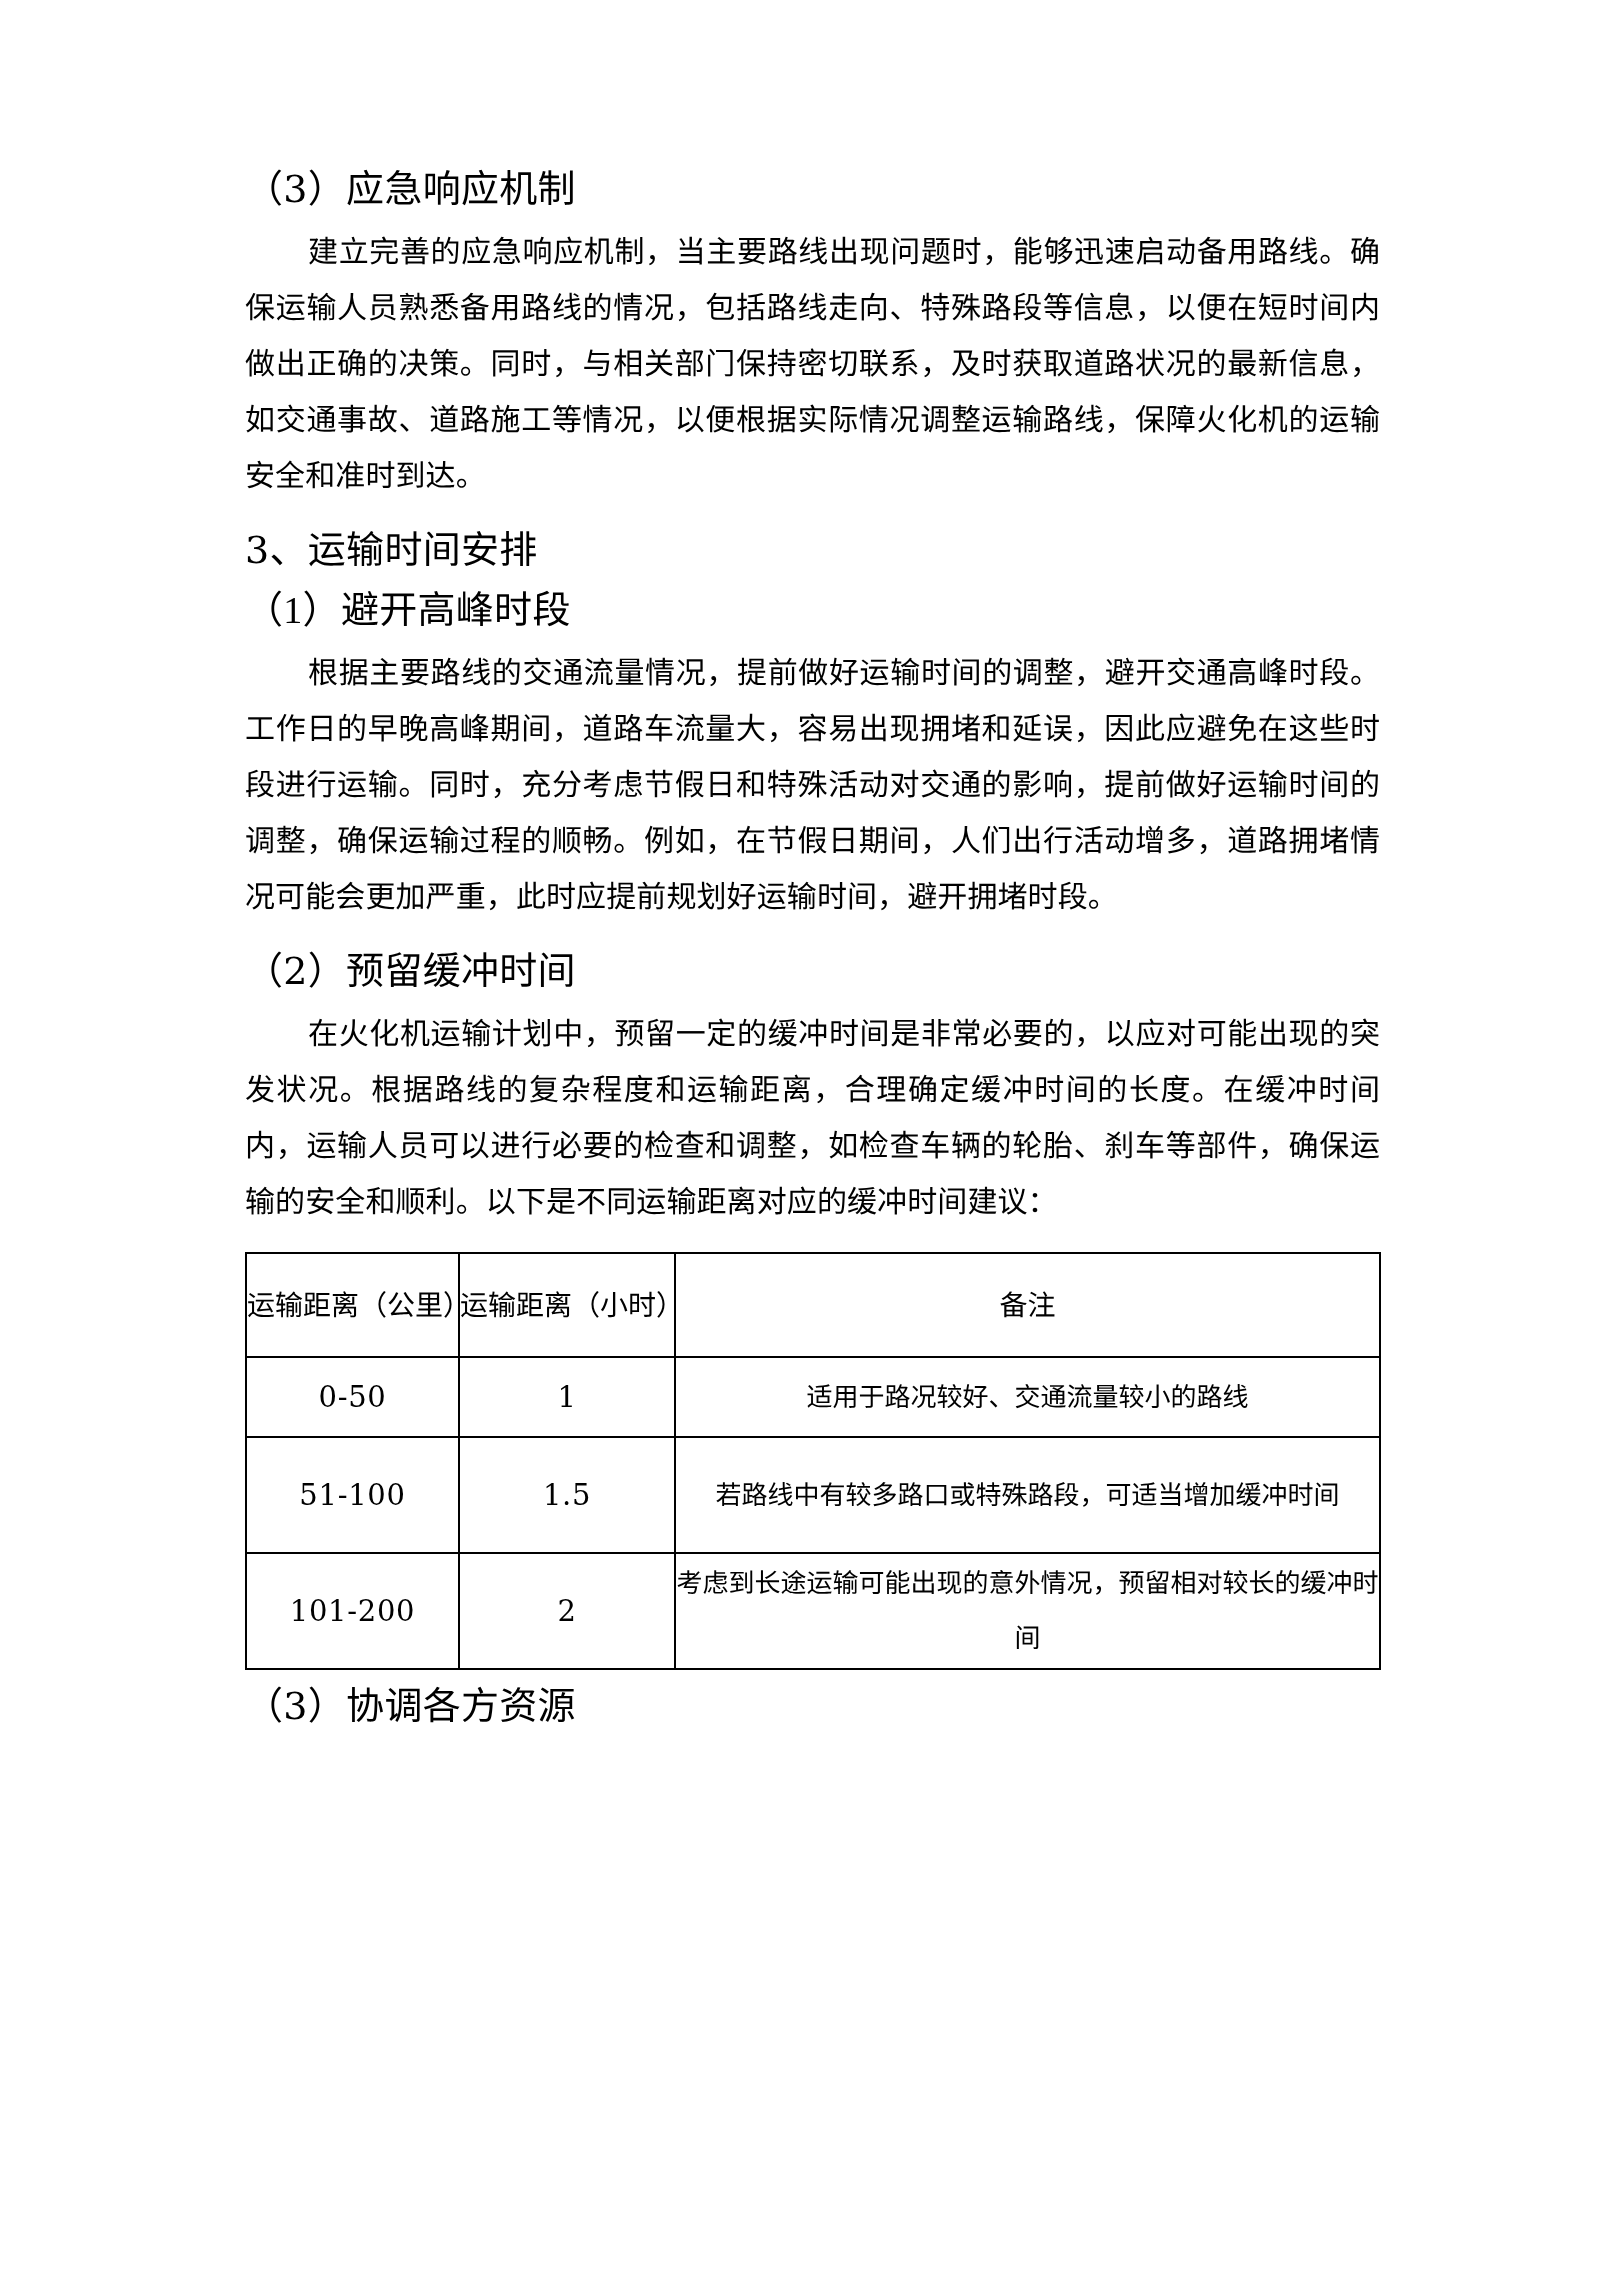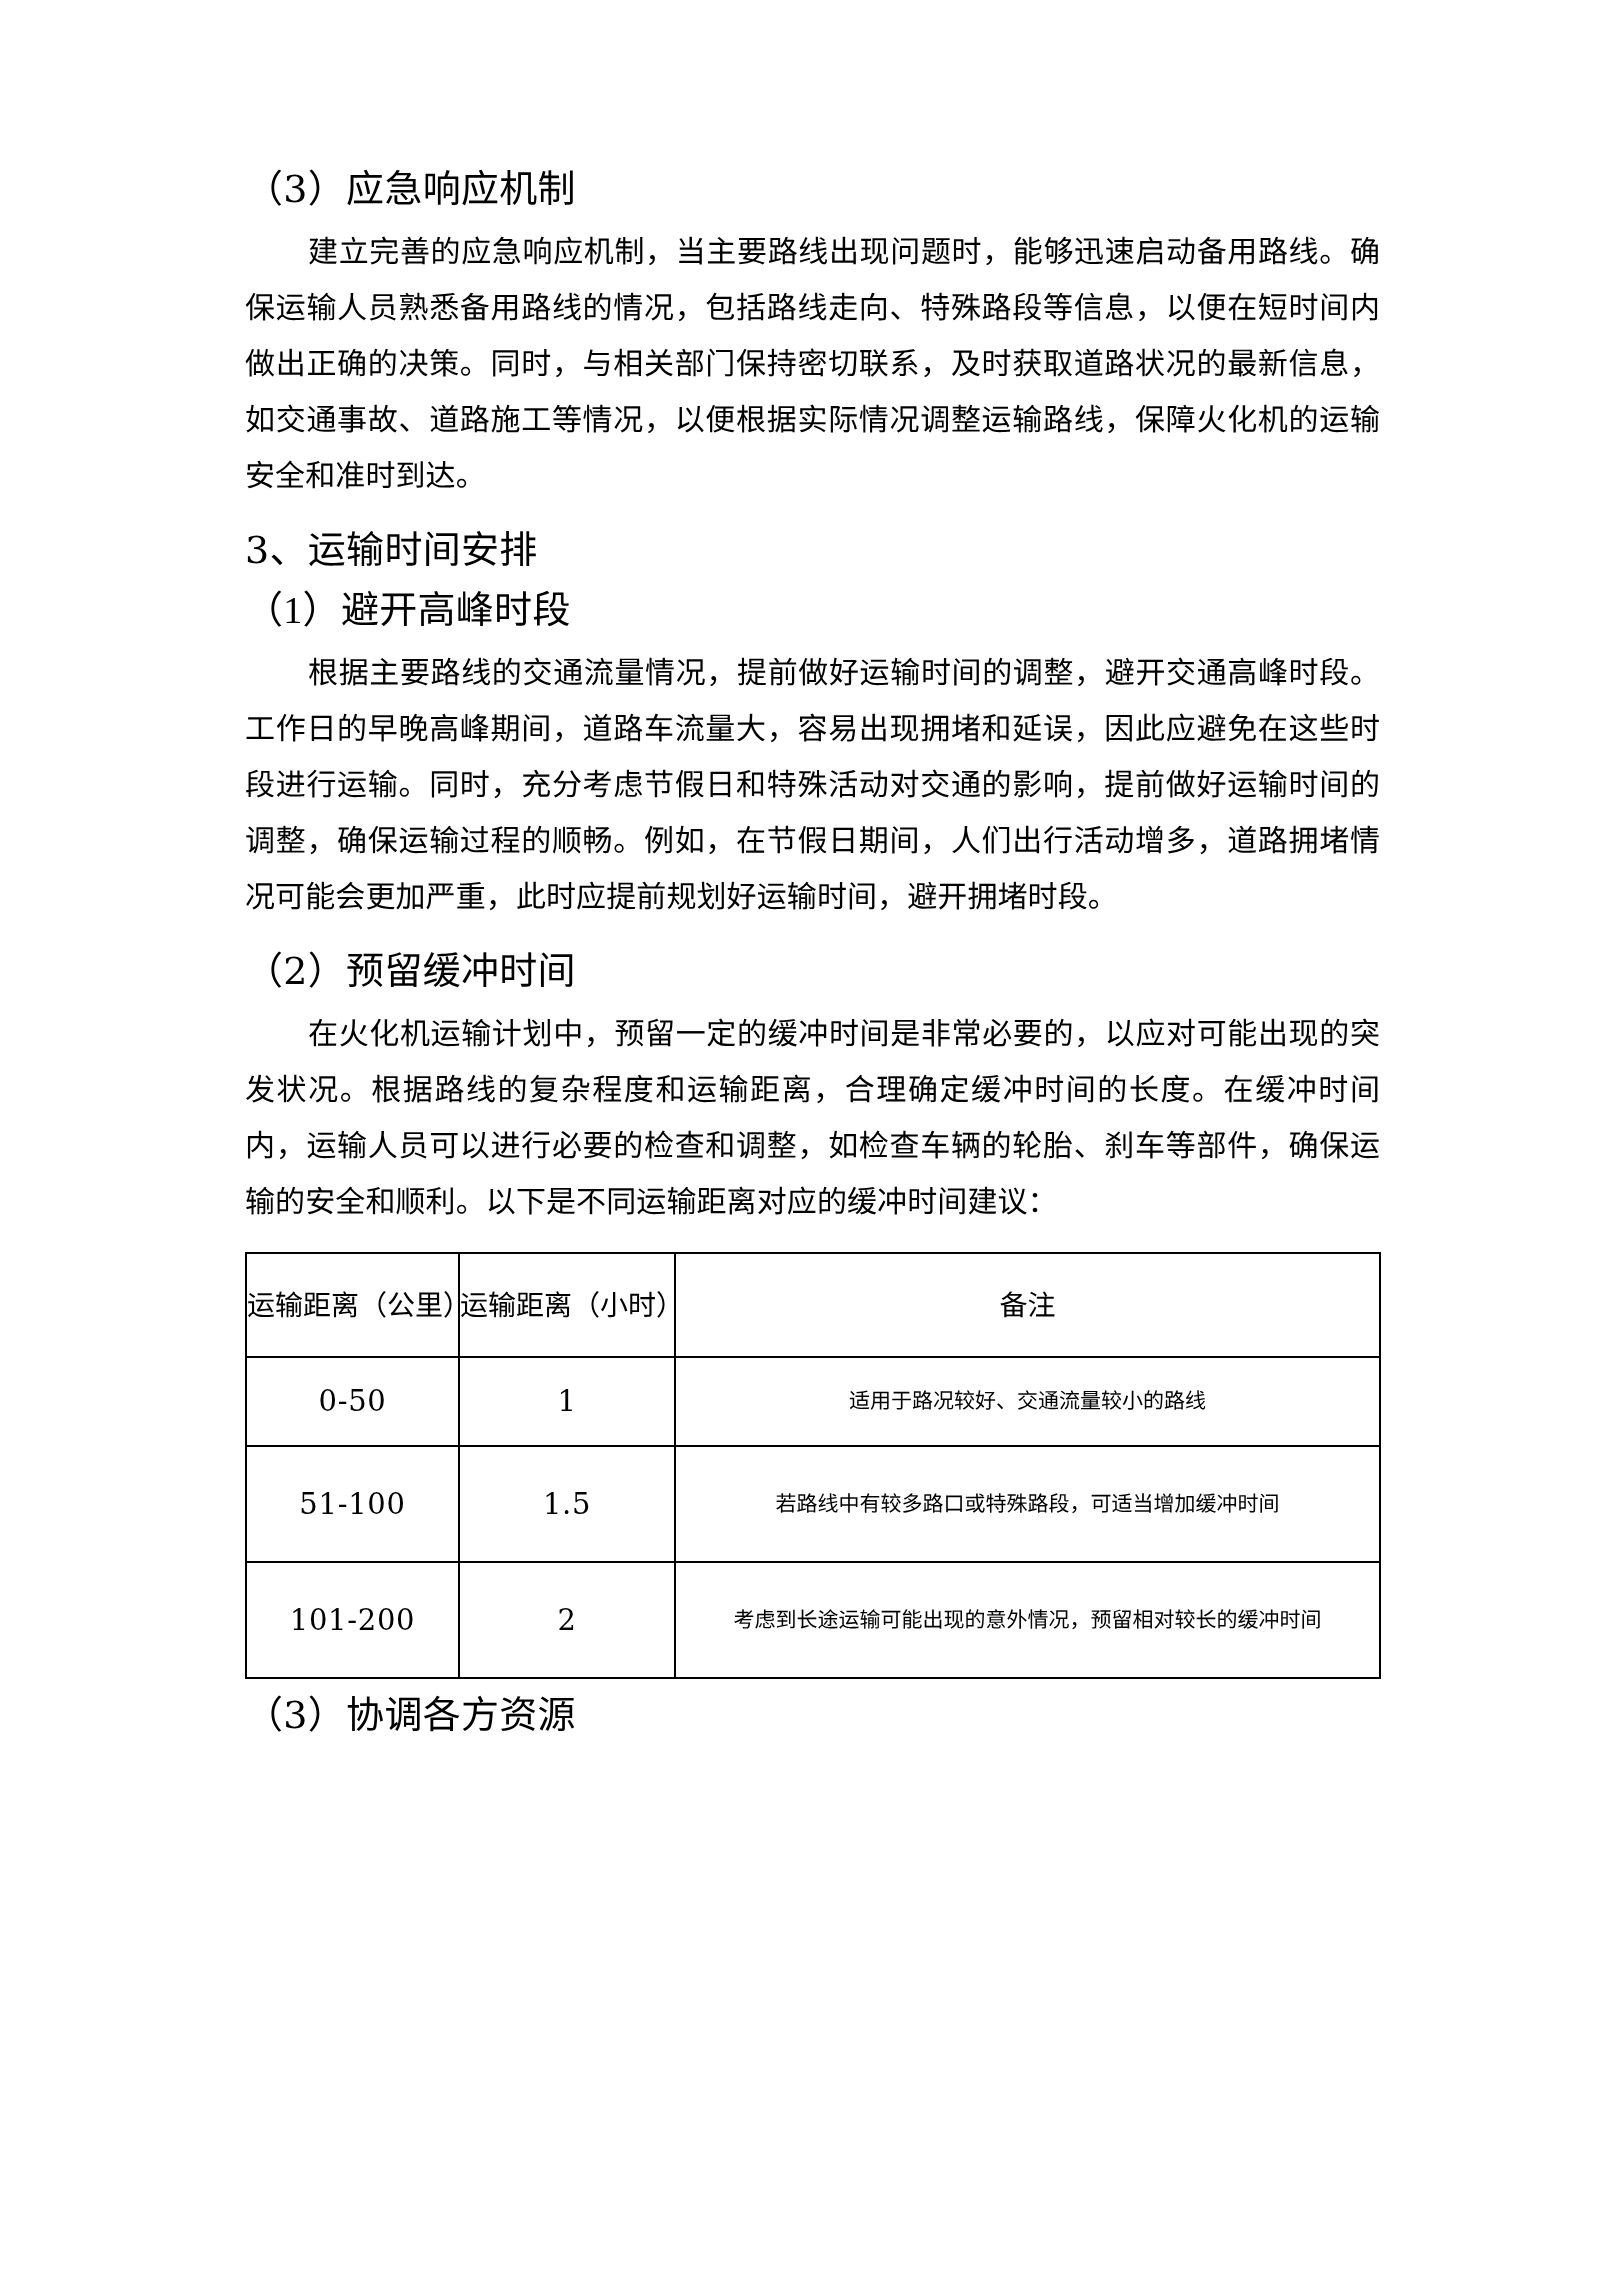--- a/index.html
+++ b/index.html
@@ -86,31 +86,31 @@
   .cell-pad {
     padding: 14.4px 11.8px 14.4px 11.8px;
   }
 
   .cell-num {
     font-size: 29px;
     letter-spacing: 0.7px;
   }
 
   .cell-text {
-    font-size: 21px;
+    font-size: 26px;
     line-height: 55px;
   }
 
   .hdr-text {
     font-size: 28px;
     line-height: 55px;
   }
 
   .row-h1 { height: 104px; }
-  .row-h2 { height: 89px; }
+  .row-h2 { height: 80px; }
   .row-h3 { height: 116px; }
 
   .after-table {
     margin-top: 17px;
   }
 </style>
 </head>
 <body>
 
 <div class="page">

